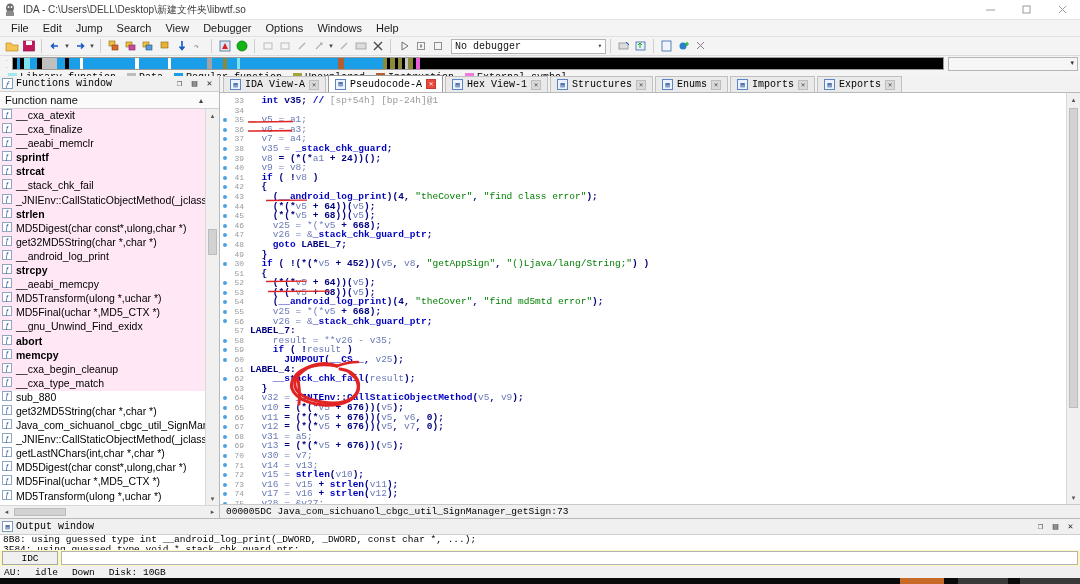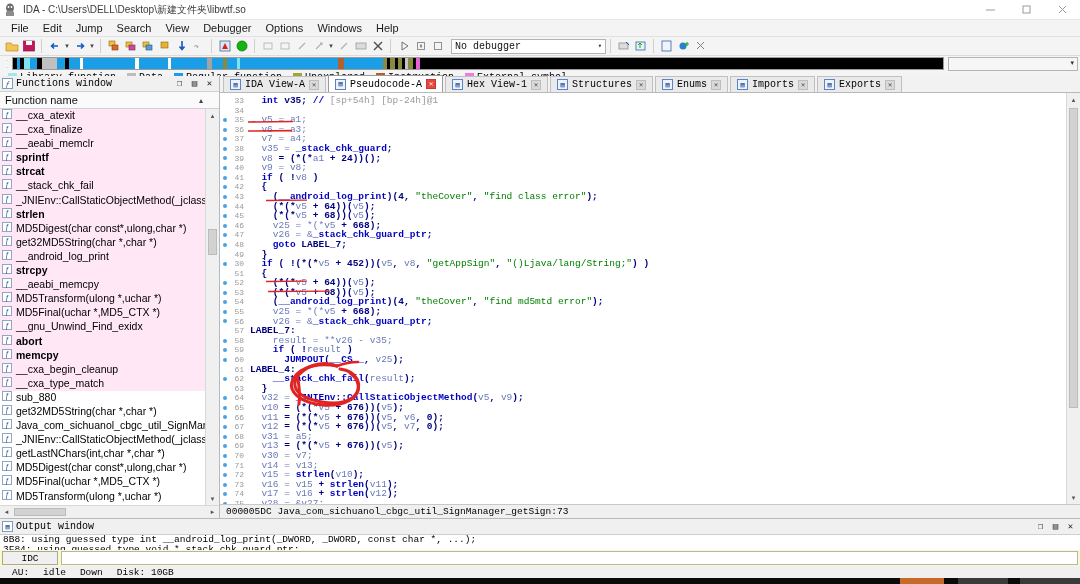--- a/index.html
+++ b/index.html
@@ -240,21 +240,21 @@
   }
   .idcinput {
     flex:1; height:14px; background:#fff; border:1px solid #b4b4b4; margin-left:3px;
   }
   .statusbar {
     position:absolute; left:0; right:0; bottom:6px; height:12px;
     background:#f0f0f0; display:flex; align-items:center;
     font-family:"Liberation Mono", monospace; font-size:9.5px; color:#000;
   }
   .statusbar span { margin-right:14px; }
-  .statusbar span:first-child{ margin-left:12px; }
+  .statusbar span:first-child{ margin-left:4px; }
 
   .taskbar {
     position:absolute; left:0; right:0; bottom:0; height:6px; background:#0a0a0a;
     display:flex; align-items:center;
   }
   .taskbar .tb-item { height:6px; }
 
   
   .annot { position:absolute; left:0; top:0; width:1080px; height:584px; pointer-events:none; }
 </style>

